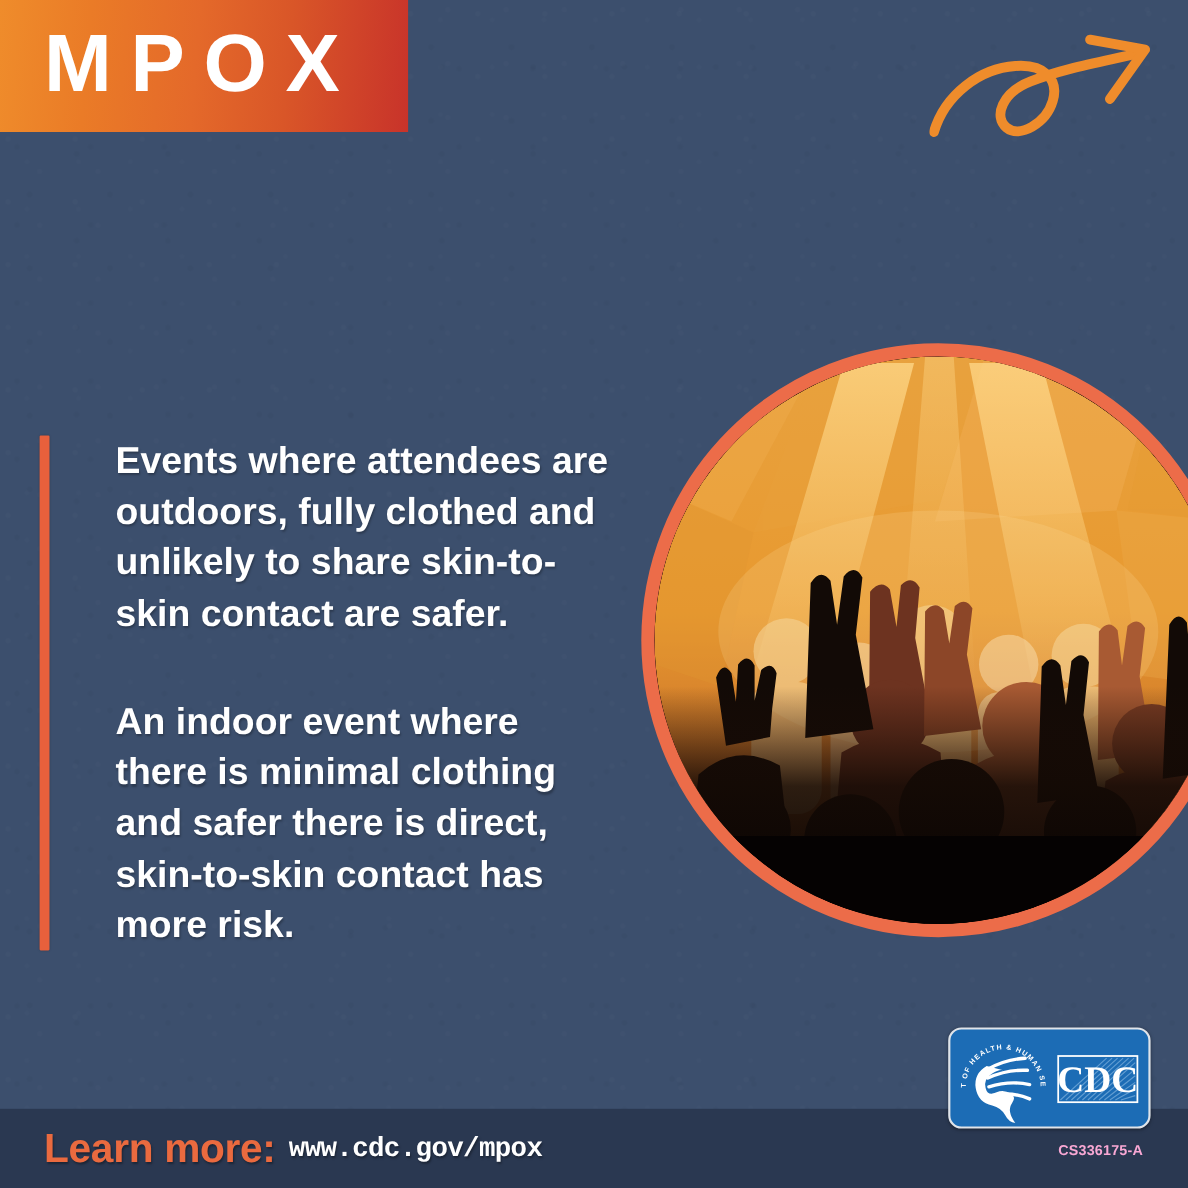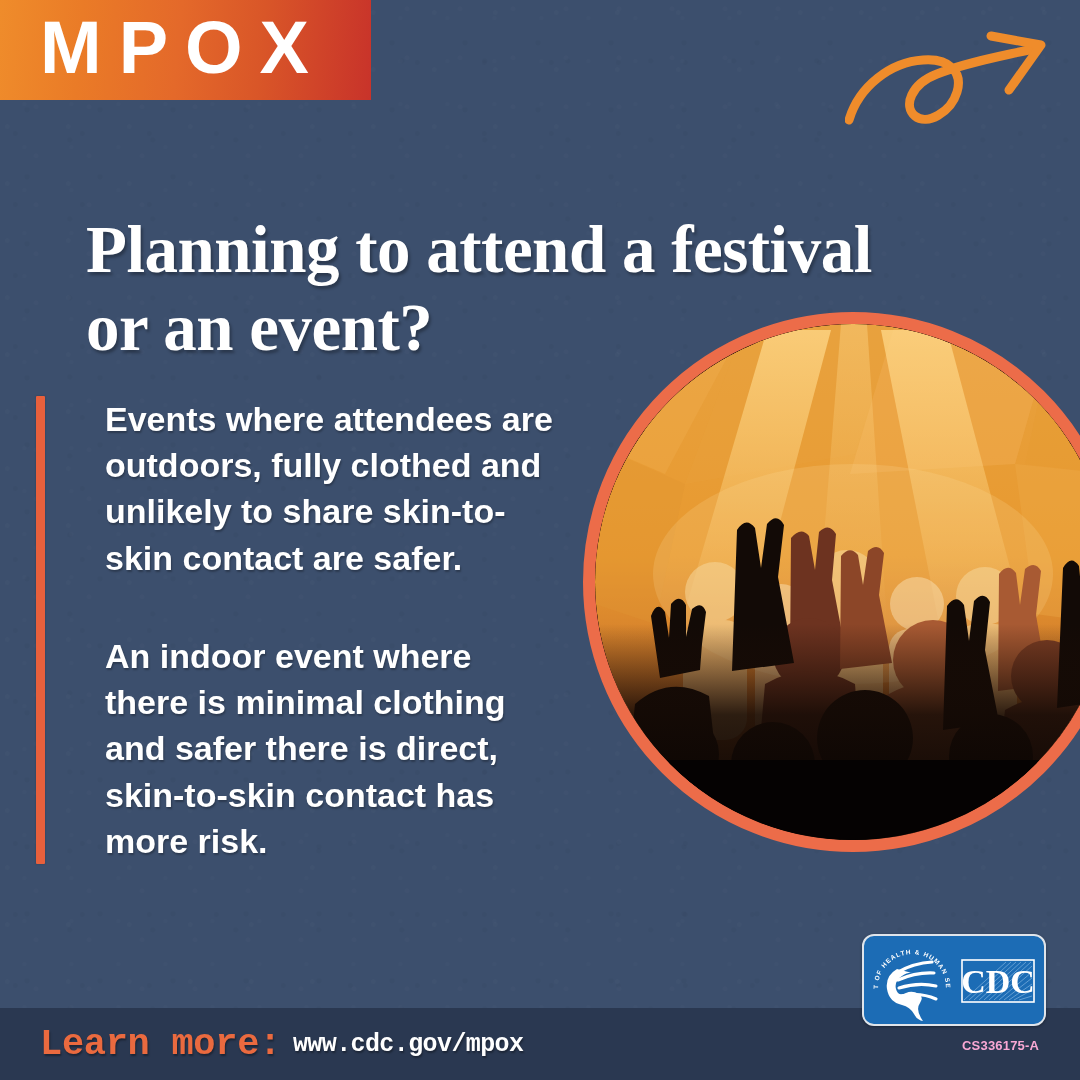--- a/index.html
+++ b/index.html
@@ -34,21 +34,21 @@
       radial-gradient(circle at 23% 88%, rgba(0,0,0,.04) 0 2px, transparent 3px);
     background-size: 61px 57px, 73px 67px, 53px 49px, 83px 79px, 47px 43px, 67px 71px;
   }
 
   
   .mpox-banner {
     position: absolute;
     left: 0;
     top: 0;
     width: 371px;
-    height: 100px;
+    height: 120px;
     background: linear-gradient(95deg, #ef8c2b 0%, #ea7b27 22%, #e4692a 48%, #d95628 70%, #c8332a 100%);
     z-index: 5;
     display: flex;
     align-items: center;
   }
   .mpox-banner .wordmark {
     color: #ffffff;
     font-family: "Liberation Sans", sans-serif;
     font-size: 74px;
     font-weight: 700;
@@ -144,21 +144,21 @@
     width: 1080px;
     height: 72px;
     background: #2a3851;
     z-index: 7;
     display: flex;
     align-items: center;
   }
   .footer-bar .learn {
     margin-left: 40px;
     color: #ea6a3f;
-    font-family: Liberation Mono, monospace;
+    font-family: Liberation Sans, sans-serif;
     font-weight: 700;
     font-size: 37px;
     letter-spacing: -0.3px;
     text-shadow: 1px 2px 2px rgba(0,0,0,.35);
   }
   .footer-bar .url {
     margin-left: 12px;
     color: #ffffff;
     font-family: Liberation Mono, monospace;
     font-weight: 700;
@@ -207,24 +207,20 @@
 
   <div class="arrow-flourish">
     <svg viewBox="0 0 225 125" xmlns="http://www.w3.org/2000/svg" aria-hidden="true">
       <g fill="none" stroke="#ef8c2b" stroke-width="9" stroke-linecap="round" stroke-linejoin="round">
         <path d="M4 108 C 14 74, 46 50, 78 48 C 104 46, 118 60, 112 80 C 106 100, 82 114, 70 104 C 58 94, 66 72, 92 62 C 122 50, 158 44, 192 36"></path>
         <path d="M146 24 L 196 33 L 164 78"></path>
       </g>
     </svg>
   </div>
 
-  <h1 class="headline">
-    <span class="l1">Planning to attend a festival</span>
-    <span class="l2">or an event?</span>
-  </h1>
 
   <div class="copy-block">
     <div class="accent-bar"></div>
     <div class="copy-text">
       <p>Events where attendees are outdoors, fully clothed and unlikely to share skin-to-skin contact are safer.</p>
       <p>An indoor event where there is minimal clothing and safer there is direct, skin-to-skin contact has more risk.</p>
     </div>
   </div>
 
   <div class="photo-circle">

